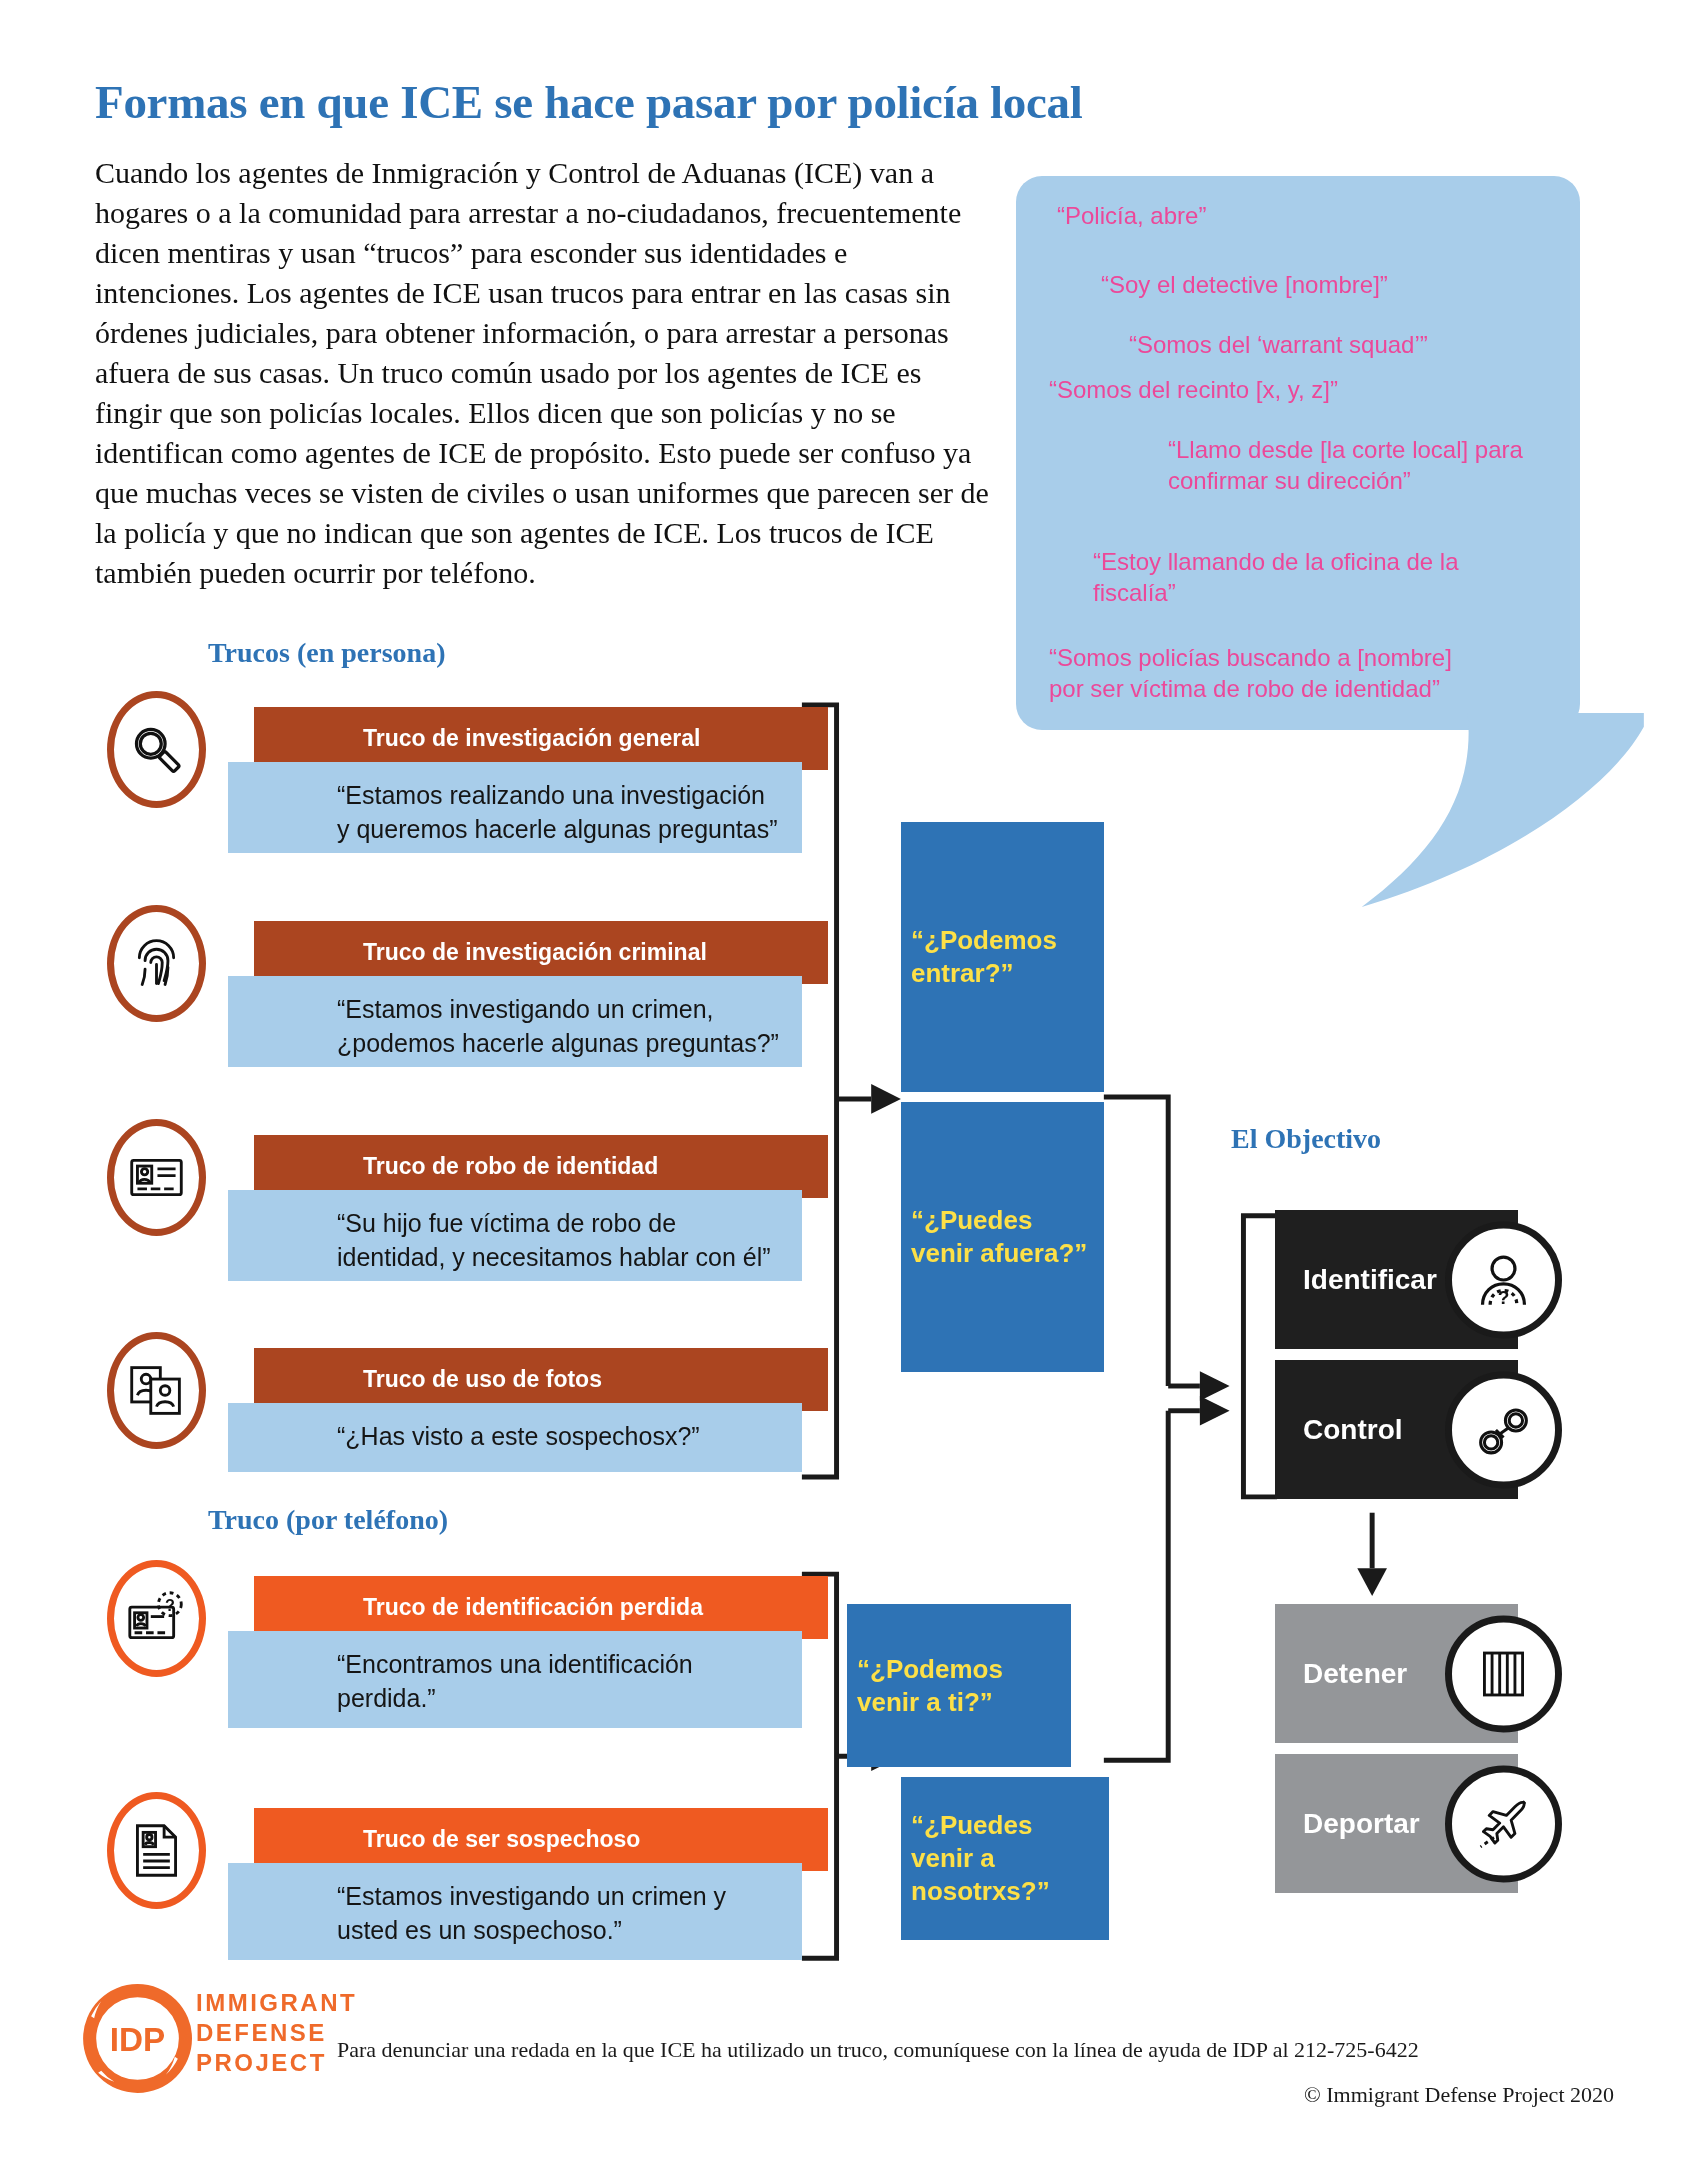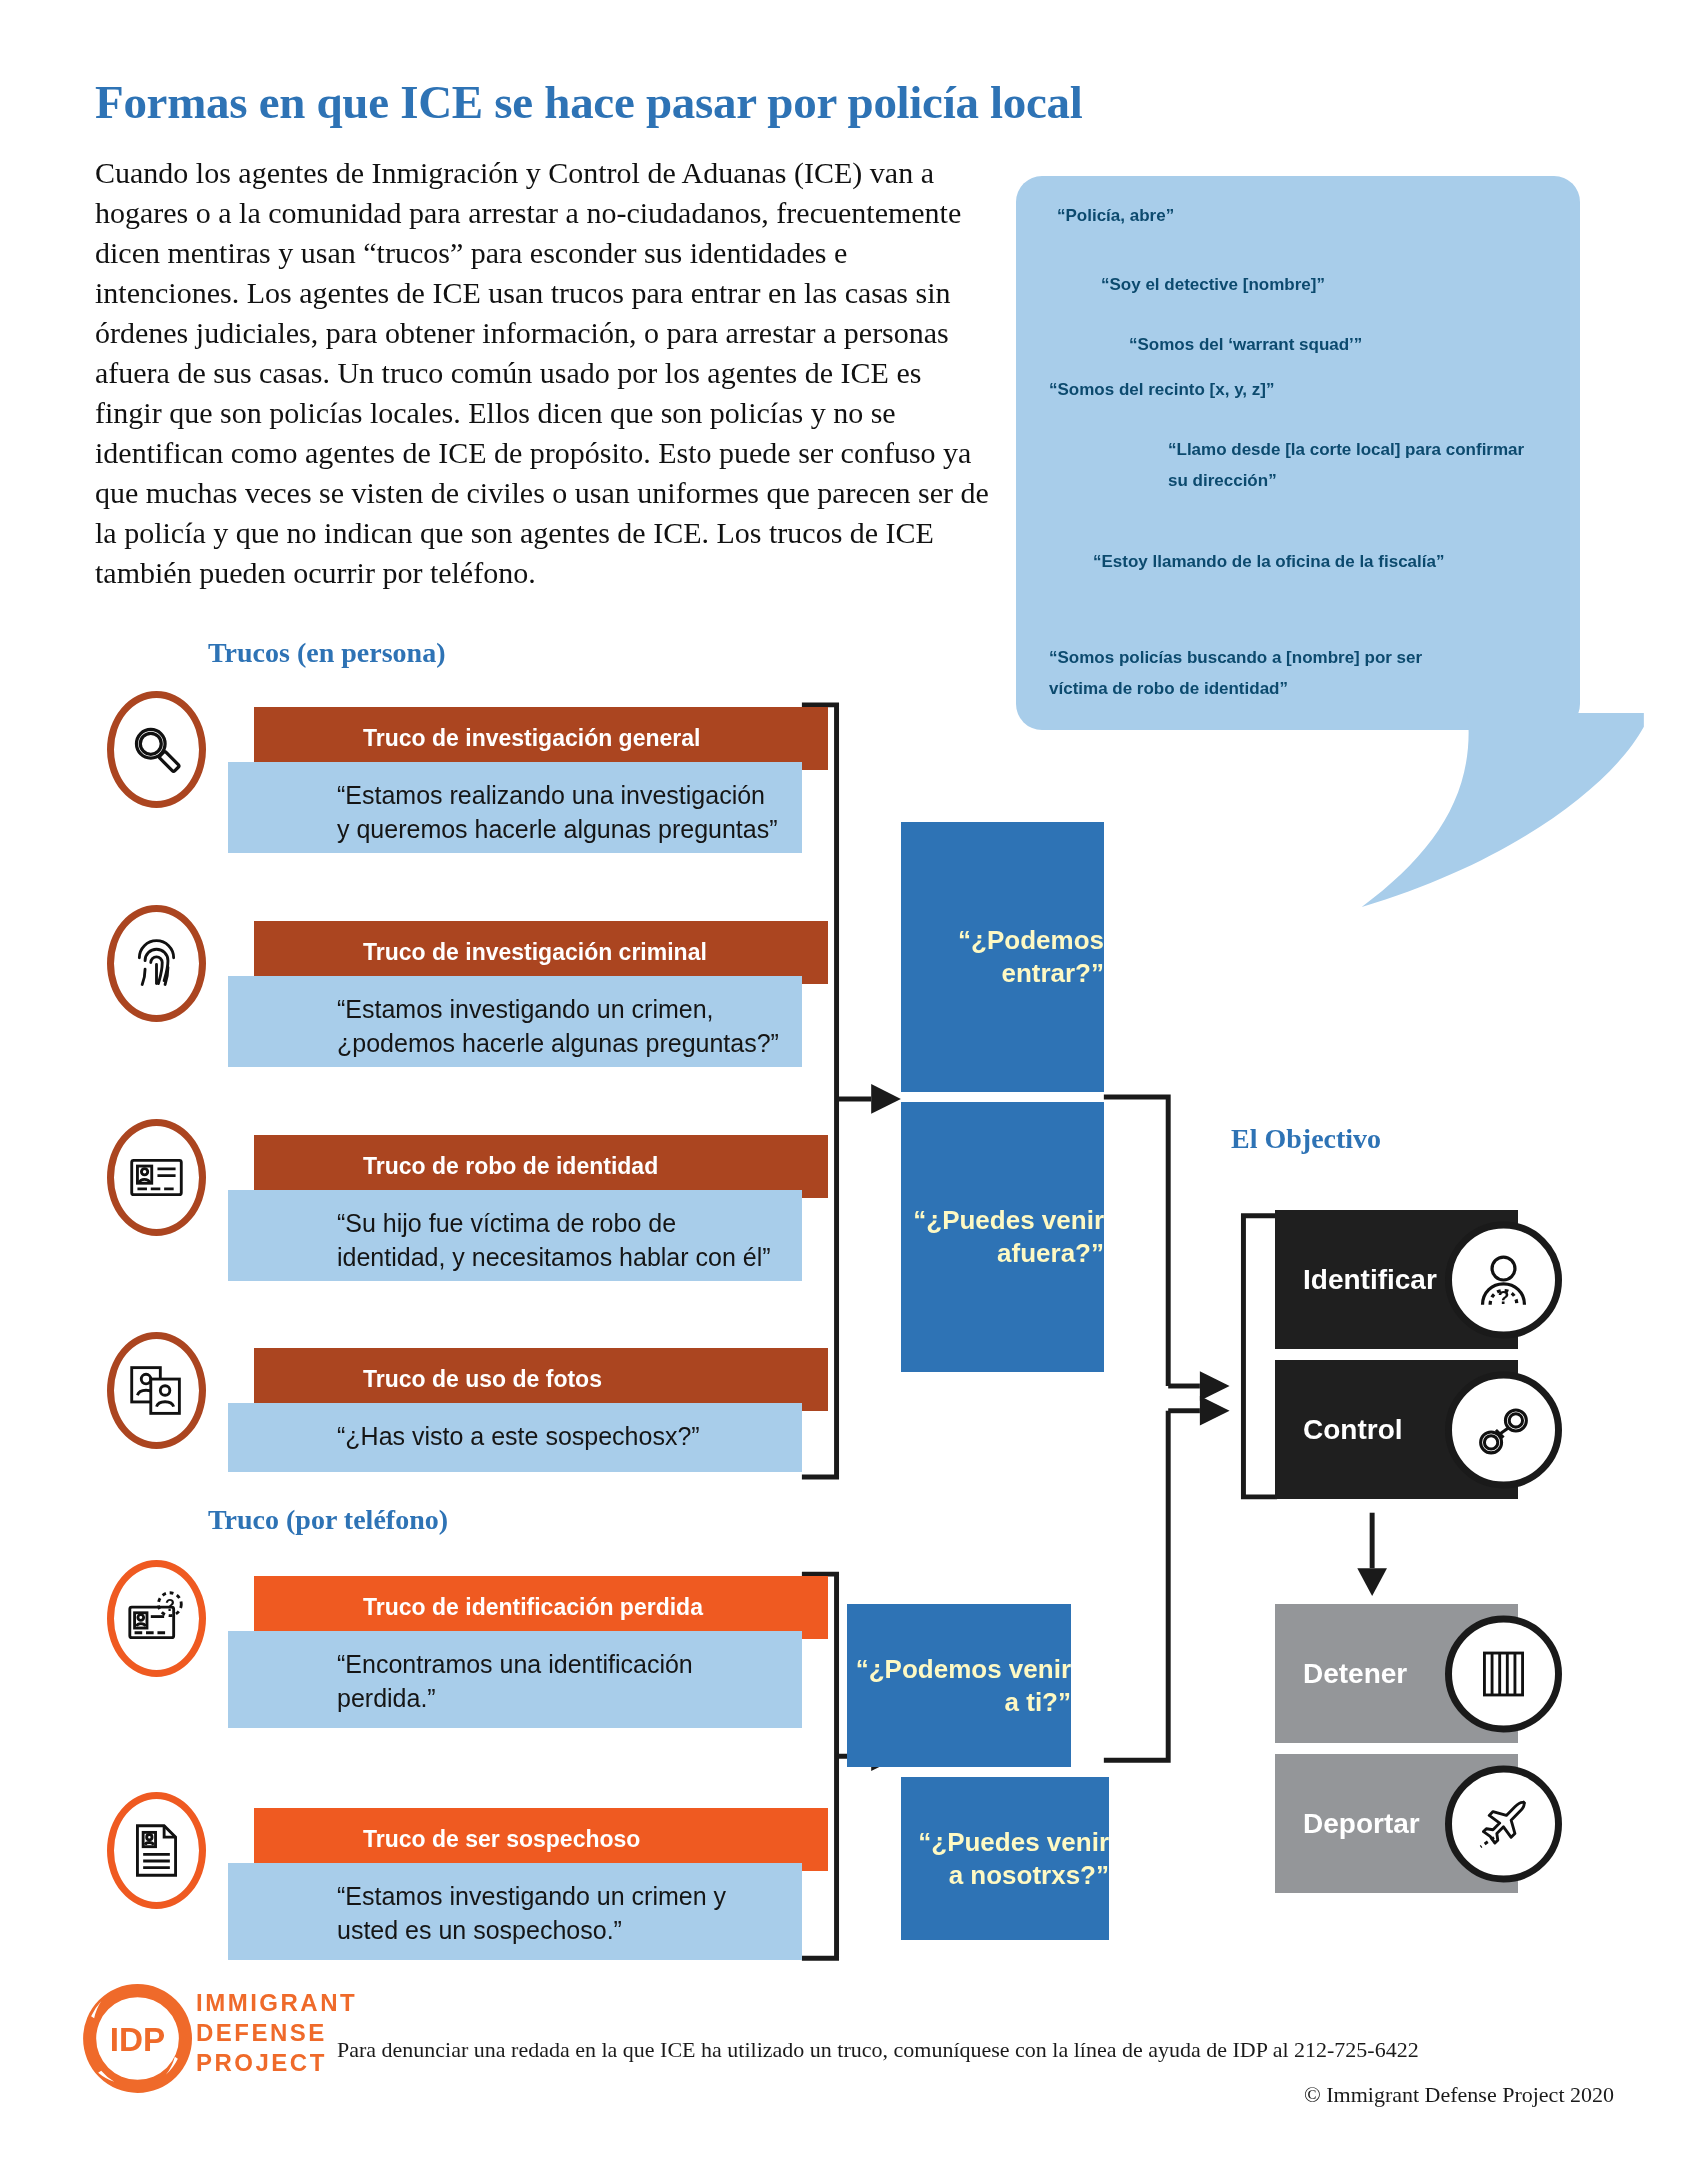--- a/index.html
+++ b/index.html
@@ -27,21 +27,21 @@
 
   
   #bubble{
     position:absolute;left:1016px;top:176px;width:564px;height:554px;
     background:#a8cdea;border-radius:26px;
   }
   #bubble-tail{position:absolute;left:1317px;top:713px;width:327px;height:198px;}
   .q{
     position:absolute;
     font-family:"Liberation Sans", sans-serif;
-    font-weight:bold;font-size:17px;line-height:31px;color:#0c4a6e;
+    font-weight:normal;font-size:24px;line-height:31px;color:#ec4899;
   }
 
   
   .sect-head{
     position:absolute;
     font-family:"Liberation Serif", serif;
     font-weight:bold;font-size:28px;color:#2e73b5;
   }
 
   
@@ -66,24 +66,24 @@
   .badge{
     position:absolute;left:-121px;top:-16px;
     width:99px;height:117px;border-radius:50%;
     background:#fff;box-sizing:border-box;
     display:flex;align-items:center;justify-content:center;
   }
   .badge svg{width:61px;height:61px;}
 
   
   .qbox{
-    position:absolute;background:#2e73b5;color:#fef9c3;
+    position:absolute;background:#2e73b5;color:#fde047;
     font-weight:bold;font-size:26px;line-height:33px;
-    box-sizing:border-box;padding:0 0;
-    display:flex;align-items:center;text-align:right;
+    box-sizing:border-box;padding:0 10px;
+    display:flex;align-items:center;
   }
 
   
   .obox{
     position:absolute;box-sizing:border-box;
     display:flex;align-items:center;
   }
   .obox-label{
     color:#fff;font-weight:bold;font-size:28px;padding-left:28px;
   }

